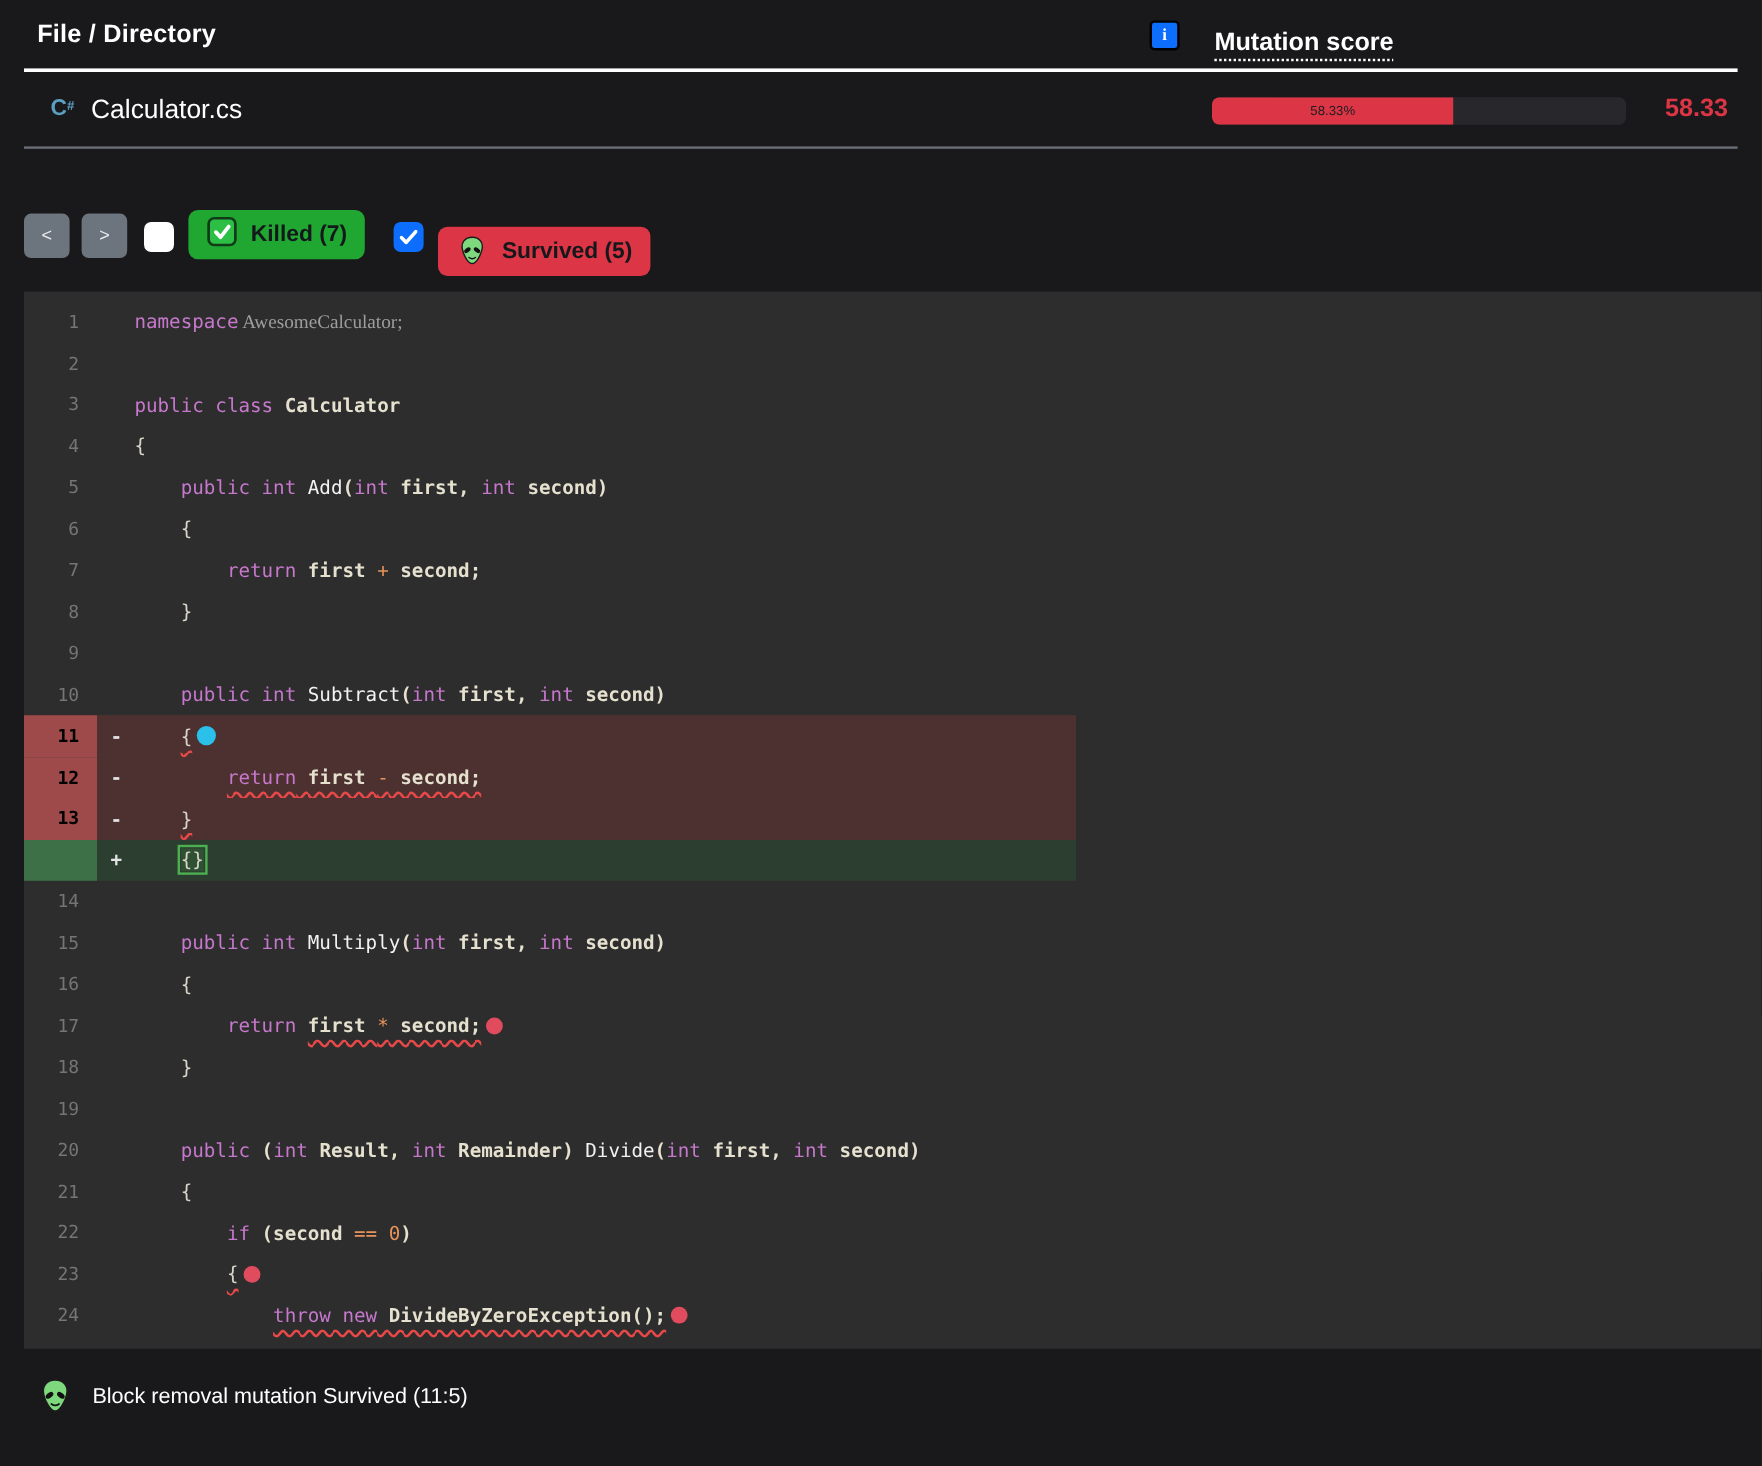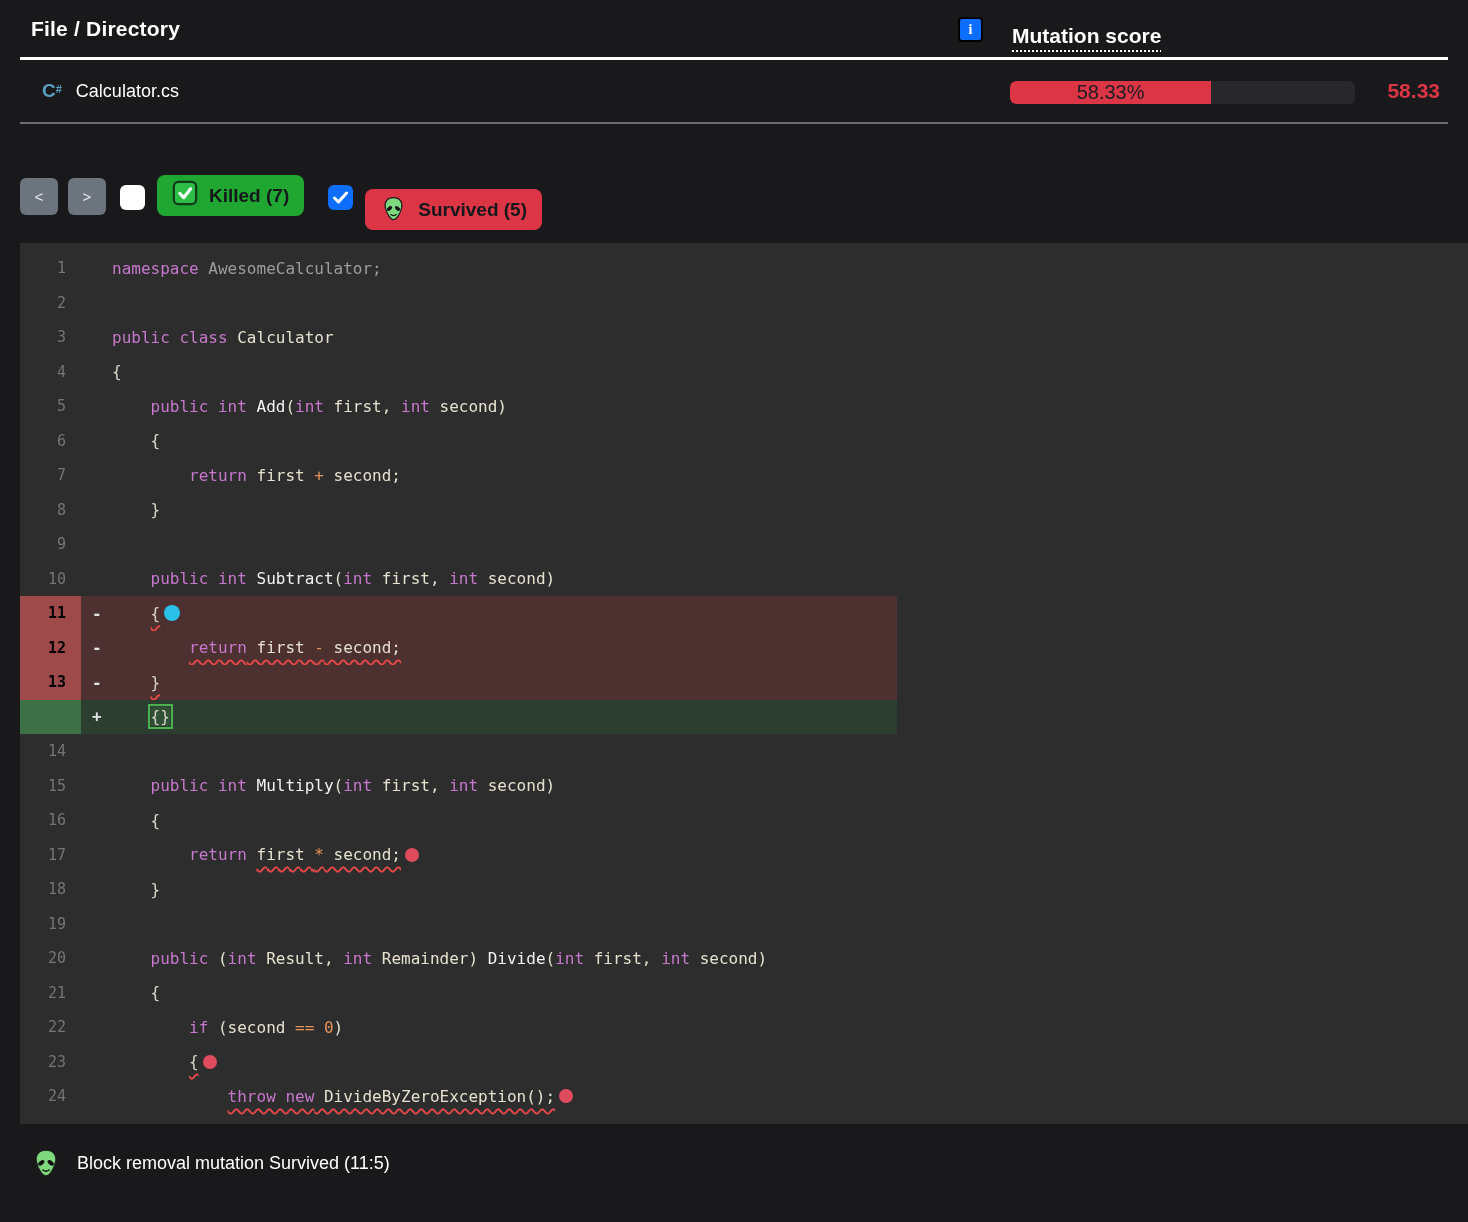--- a/index.html
+++ b/index.html
@@ -16,24 +16,24 @@
   .fd-label { padding-left:11px; font-size:21px; font-weight:bold; letter-spacing:.2px; }
   .info-icon { position:absolute; left:938px; top:17px; width:25px; height:25px; background:#0d6efd; border:2px solid #000;
     border-radius:4px; display:flex; align-items:center; justify-content:center; font-size:14px; font-weight:bold;
     font-family:"Liberation Serif",serif; color:#fff; }
   .ms-label { position:absolute; left:992px; top:0; height:72px; display:flex; align-items:center; font-size:21px; font-weight:bold;
     text-decoration:underline dotted #fff; text-decoration-thickness:2px; text-underline-offset:7px; cursor:pointer; }
 
   .hrow2 { position:relative; height:64px; margin:0 20px; border-bottom:2px solid #6a6f75; display:flex; align-items:center; }
   .cs-icon { margin-left:22px; color:#5b9fc0; font-weight:bold; font-size:19px; cursor:pointer; }
   .cs-icon small { font-size:11px; vertical-align:4px; }
-  .file-name { margin-left:14px; font-size:18px; cursor:pointer; }
+  .file-name { margin-left:14px; font-size:22px; cursor:pointer; }
   .pbar { position:absolute; left:990px; top:21px; width:345px; height:23px; background:#28282c; border-radius:6px; overflow:hidden; }
-  .pfill { height:100%; background:#dc3545; border-radius:6px 0 0 6px; display:flex; align-items:flex-start; justify-content:center;
-    color:#1d1d22; font-size:20px; }
+  .pfill { height:100%; background:#dc3545; border-radius:6px 0 0 6px; display:flex; align-items:center; justify-content:center;
+    color:#1d1d22; font-size:11px; }
   .score { position:absolute; right:8px; top:0; height:62px; display:flex; align-items:center; color:#dc3545; font-size:21px; font-weight:bold; }
 
   
   .controls { margin:51px 0 0 20px; height:41px; display:flex; align-items:center; }
   .navbtn { width:38px; height:37px; margin-top:2px; background:#6c757d; color:#e9ecef; border:none; border-radius:6px;
     font-size:15px; font-family:inherit; cursor:pointer; }
   .navbtn + .navbtn { margin-left:10px; }
   .cbx { width:25px; height:25px; border-radius:6px; margin-top:3px; cursor:pointer; display:flex; align-items:center; justify-content:center; }
   .cbx.off { background:#fff; margin-left:14px; }
   .cbx.on  { background:#0d6efd; margin-left:24px; }
@@ -49,22 +49,22 @@
   .crow { display:flex; height:34.5px; align-items:stretch; }
   .gut { width:61px; flex:0 0 61px; text-align:right; padding-right:15px; color:#757575; font-size:15px;
     display:flex; align-items:center; justify-content:flex-end; }
   .lbody { flex:1; display:flex; align-items:center; white-space:pre; }
   .mark { width:31px; flex:0 0 31px; padding-left:11px; color:#e3e3e3; font-weight:bold; }
   .crow.del .gut { background:#9e4a4a; color:#000000; font-weight:bold; }
   .crow.del .lbody { background:linear-gradient(90deg,#4d3130 0,#4d3130 816px,rgba(0,0,0,0) 816px); }
   .crow.add .gut { background:#3e7047; }
   .crow.add .lbody { background:linear-gradient(90deg,#2c3e2f 0,#2c3e2f 816px,rgba(0,0,0,0) 816px); }
   .c-k { color:#c678cc; }
-  .c-t { color:#e6e1cf; }
-  .c-g { color:#9d9d9d; }
+  .c-t { color:#e6e1cf;font-weight:bold; }
+  .c-g { color:#9d9d9d;font-family:Liberation Serif, serif; }
   .c-b { color:#d8d4c8; }
   .c-f { color:#f2f2f2; font-weight:normal; }
   .c-o { color:#e5935a; }
   .sq { text-decoration:underline wavy #e84848; text-decoration-thickness:2px; text-underline-offset:6px; text-decoration-skip-ink:none; }
   .gb { outline:2px solid #4caf50; outline-offset:1px; background:rgba(76,175,80,.16); }
   .dot { display:inline-block; width:14px; height:14px; border-radius:50%; margin-left:4px; vertical-align:-1px; cursor:pointer; }
   .dot.blue { background:#2ac0ea; width:16px; height:16px; vertical-align:-2px; }
   .dot.red { background:#e14b5e; }
 
   

